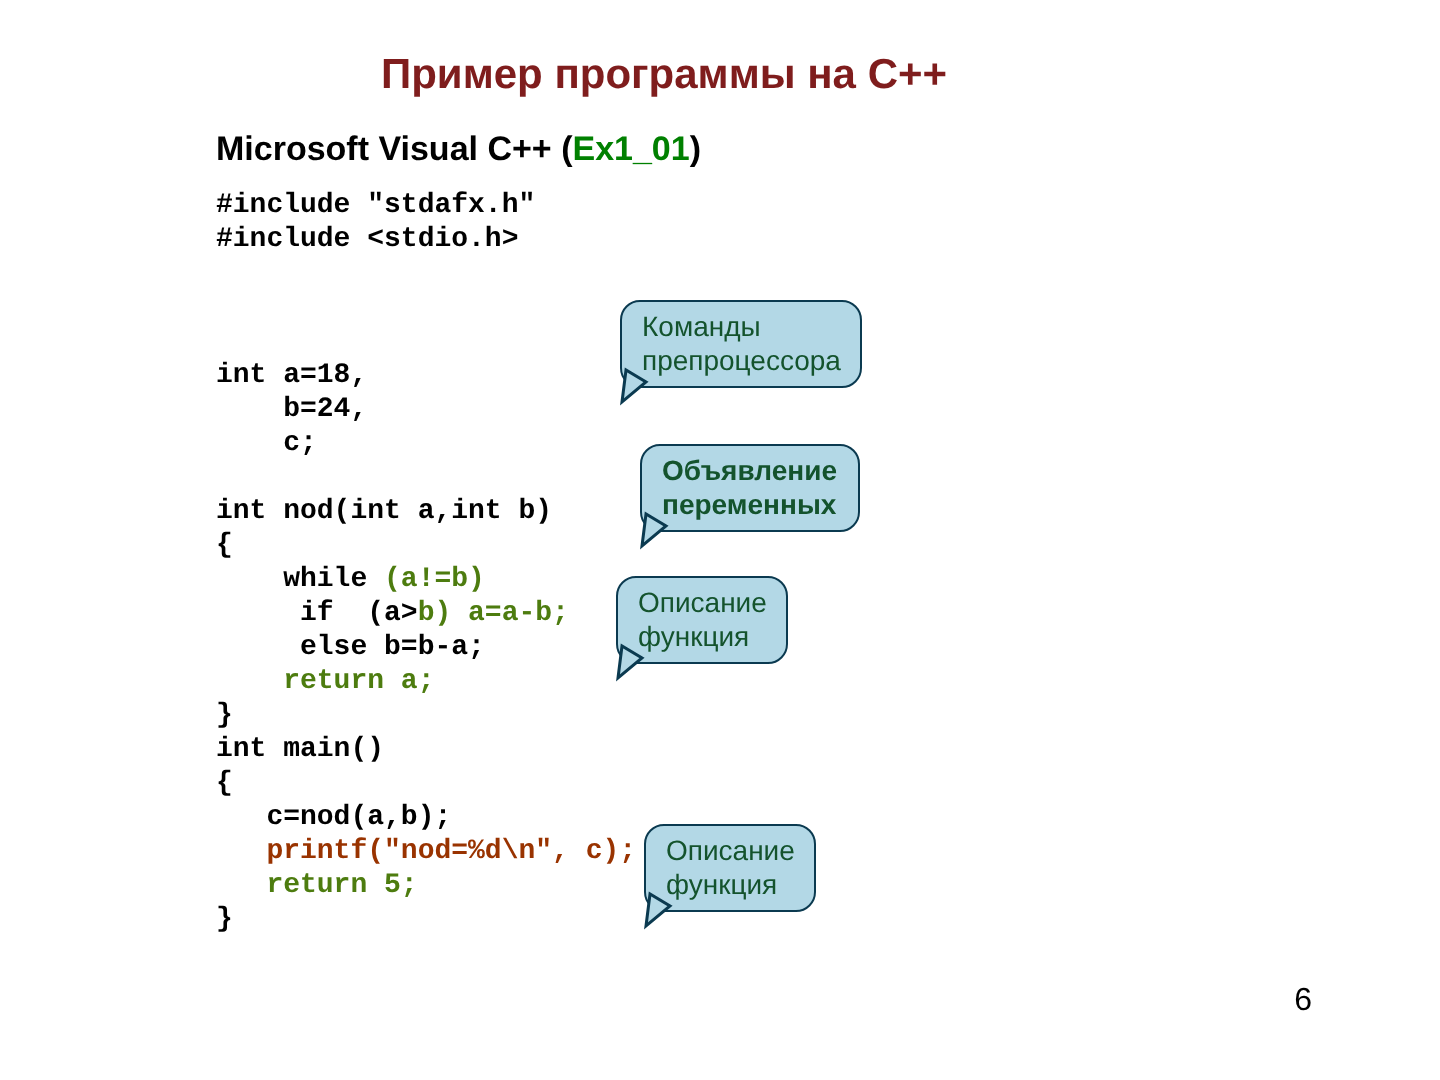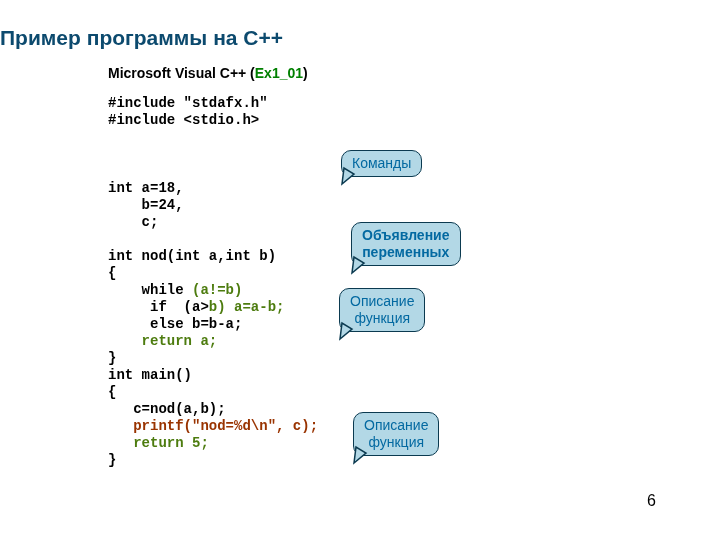--- a/index.html
+++ b/index.html
@@ -9,30 +9,30 @@
     height: 540px;
     background: #fff;
     font-family: Arial, Helvetica, sans-serif;
     position: relative;
   }
   .title {
     position: absolute;
     top: 26px;
     left: 0;
     width: 664px;
-    text-align: left;
+    text-align: center;
     font-size: 21px;
     font-weight: bold;
-    color: #0c4a6e;
+    color: #7f1d1d;
   }
   .subtitle {
     position: absolute;
     top: 65px;
     left: 108px;
-    font-size: 14px;
+    font-size: 17px;
     font-weight: bold;
     color: #000;
   }
   .subtitle .green { color: #008000; font-weight: bold; }
   .code {
     position: absolute;
     top: 95px;
     left: 108px;
     font-family: "Courier New", monospace;
     font-size: 14px;
@@ -43,24 +43,23 @@
   }
   .code .green { color: #4d7c0f; }
   .code .brown { color: #993300; }
   .callout {
     position: absolute;
     background: #b3d8e6;
     border: 1.5px solid #0b3a50;
     border-radius: 10px;
     padding: 4px 10px;
     font-size: 14px;
-    color: #0369a1;
-    text-align: center;
+    color: #14532d;
+    text-align: left;
     line-height: 1.2;
-    margin-left: 31px;
   }
   .callout svg {
     position: absolute;
     overflow: visible;
   }
   .pagenum {
     position: absolute;
     right: 64px;
     bottom: 30px;
     font-size: 16px;
@@ -97,20 +96,21 @@
 <span>   c=nod(a,b);</span>
 <span class="brown">   printf("nod=%d\n", c);</span>
 <span class="green">   return 5;</span>
 <span>}</span></div>
 
 <div class="callout" style="top:150px; left:310px;">
   <svg width="20" height="20" style="left:-2px; bottom:-10px;">
     <polygon points="2,18 4,2 14,8" fill="#b3d8e6" stroke="#0b3a50" stroke-width="1.5"></polygon>
   </svg>
   <span>Команды</span><br>
+  <span>препроцессора</span>
 </div>
 
 <div class="callout" style="top:222px; left:320px;font-weight:bold;">
   <svg width="20" height="20" style="left:-2px; bottom:-10px;">
     <polygon points="2,18 4,2 14,8" fill="#b3d8e6" stroke="#0b3a50" stroke-width="1.5"></polygon>
   </svg>
   <span>Объявление</span><br>
   <span>переменных</span>
 </div>
 

